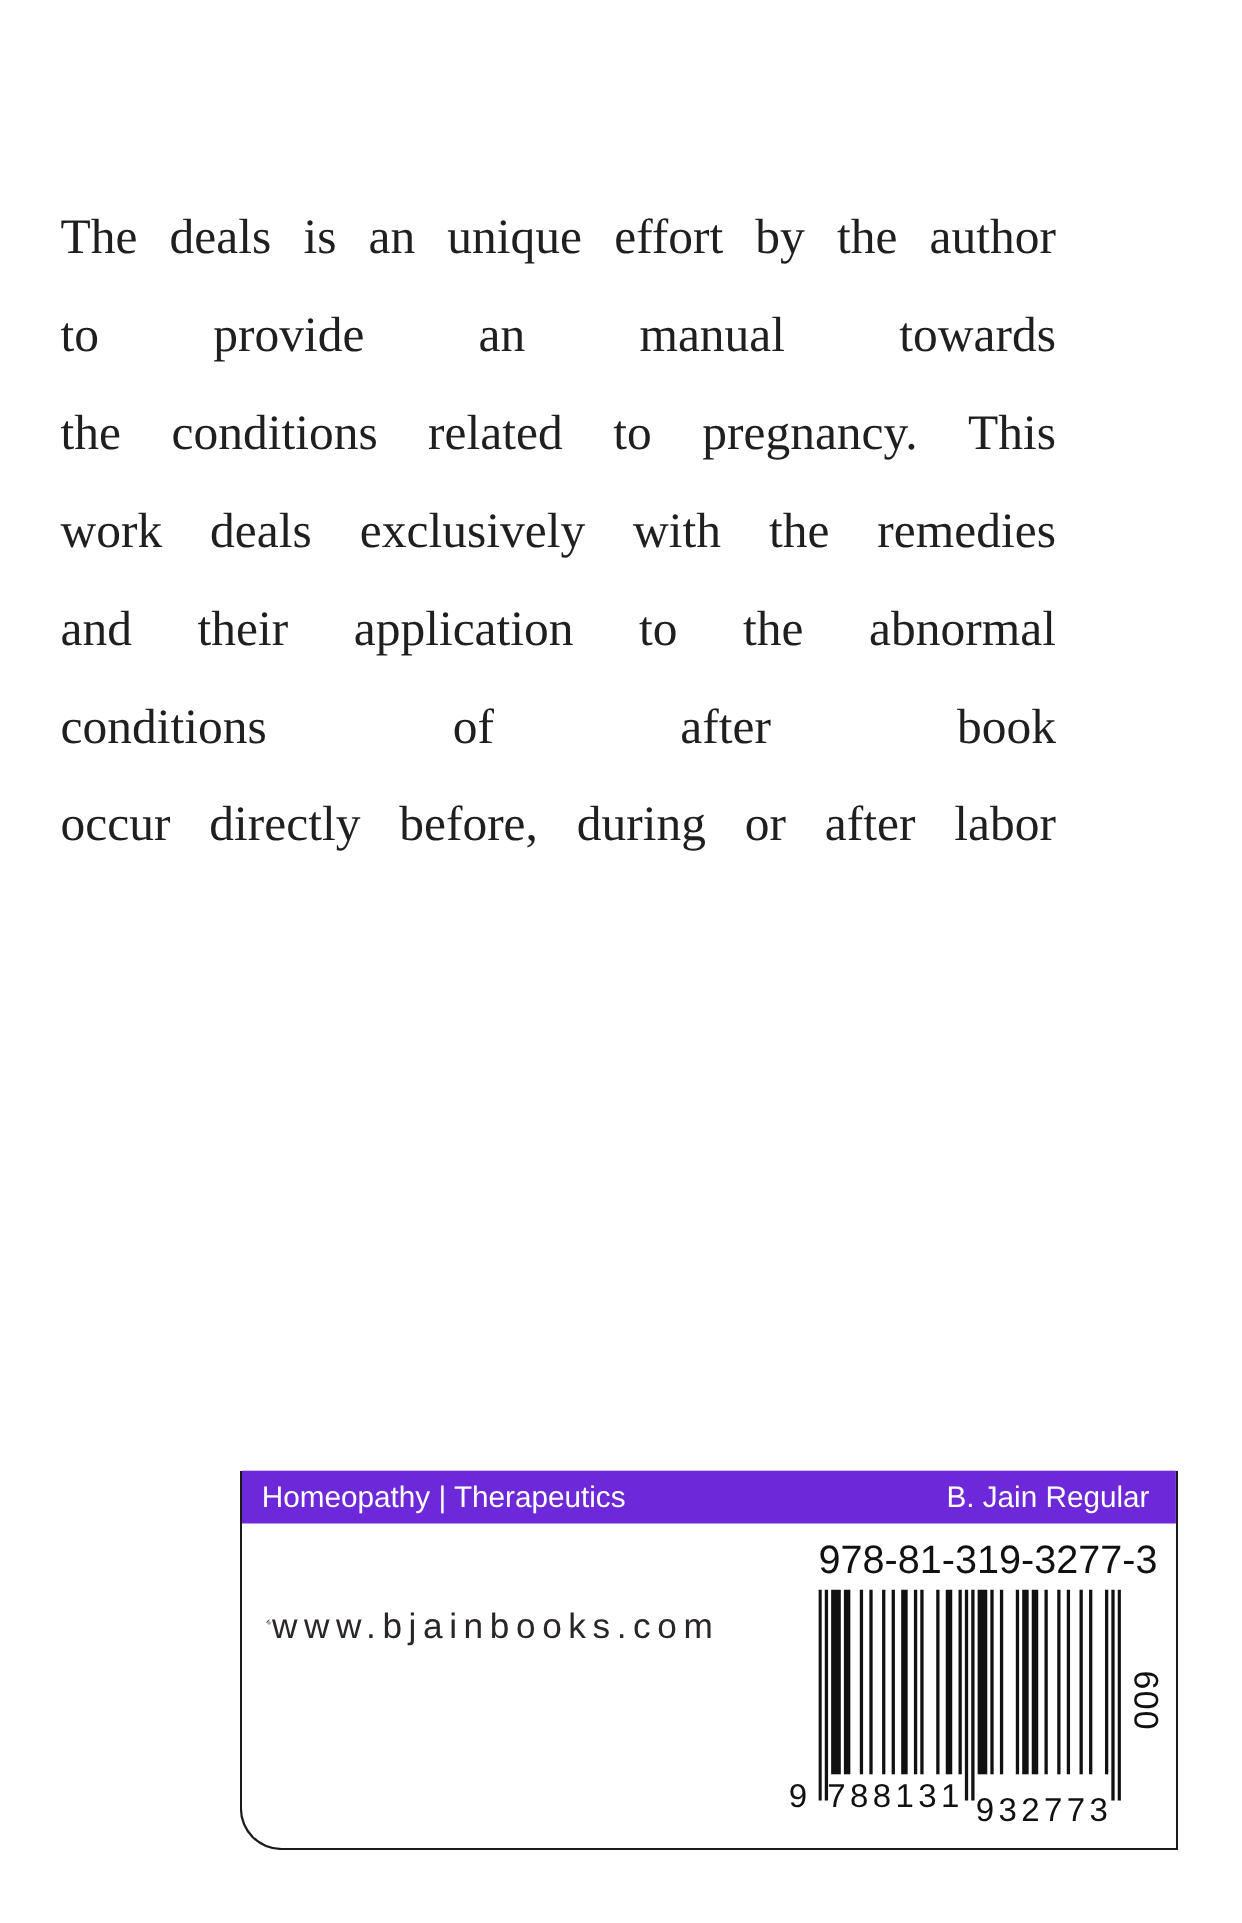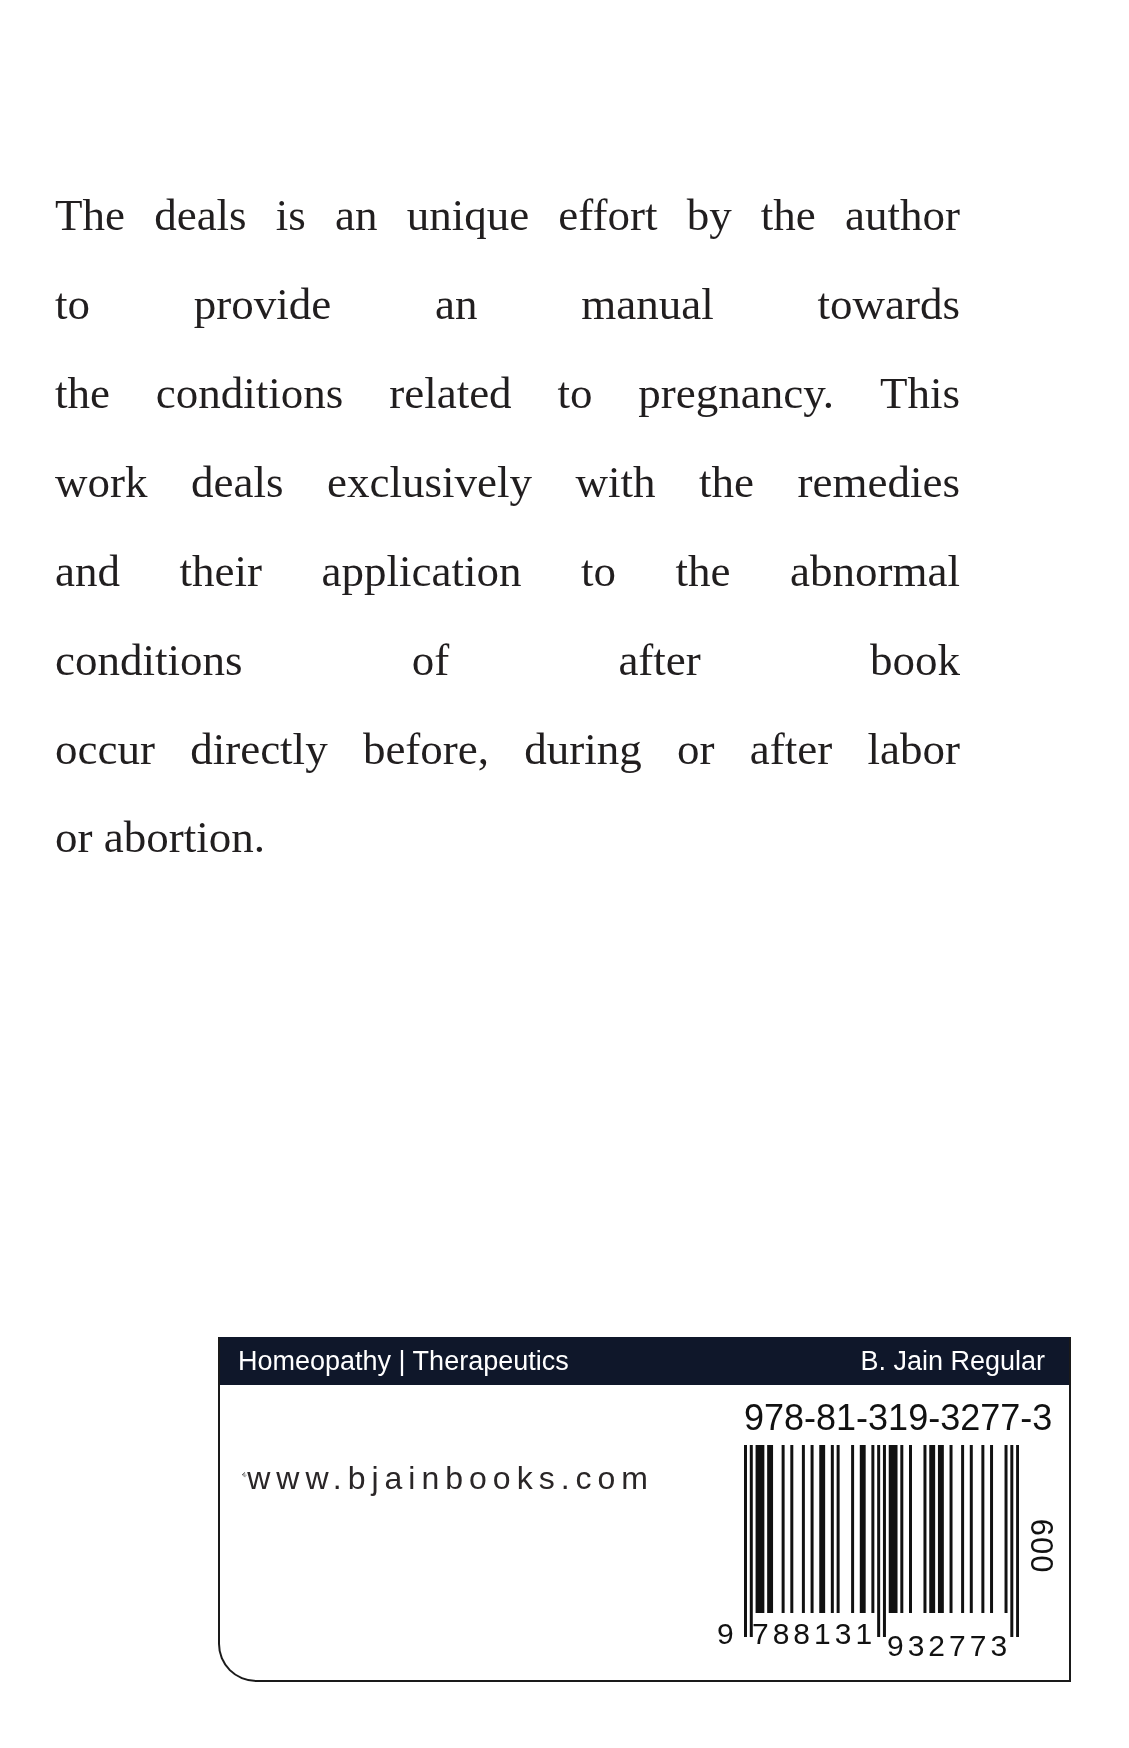--- a/index.html
+++ b/index.html
@@ -88,26 +88,25 @@
       </div>
     <div class="sline">
         <span>occur</span>
         <span>directly</span>
         <span>before,</span>
         <span>during</span>
         <span>or</span>
         <span>after</span>
         <span>labor</span>
       </div>
-    <div class="sline last">or abortion.</div>
   </div>
 
   <div class="label">
 
-    <div class="banner" style="background-color: #0f172a; color: rgb(255, 255, 255); padding-left: 18px;">
+    <div class="banner" style="background-color: #6d28d9; color: rgb(255, 255, 255); padding-left: 18px;">
       <span>Homeopathy | Therapeutics</span>
       <span>B. Jain Regular</span>
     </div>
 
     <div class="pubcol">
       <svg class="logo" viewBox="0 0 140 152" xmlns="http://www.w3.org/2000/svg">
         <polygon points="70,4 136,70 70,136 4,70" fill="#ffffff" stroke="#1c1c1c" stroke-width="3"></polygon>
         <polygon points="70,4 4,70 14,80 80,14" fill="#1c1c1c" stroke="none"></polygon>
         <line x1="7" y1="68" x2="80" y2="141"></line>
         <line x1="9.5" y1="65.5" x2="81" y2="137"></line>

